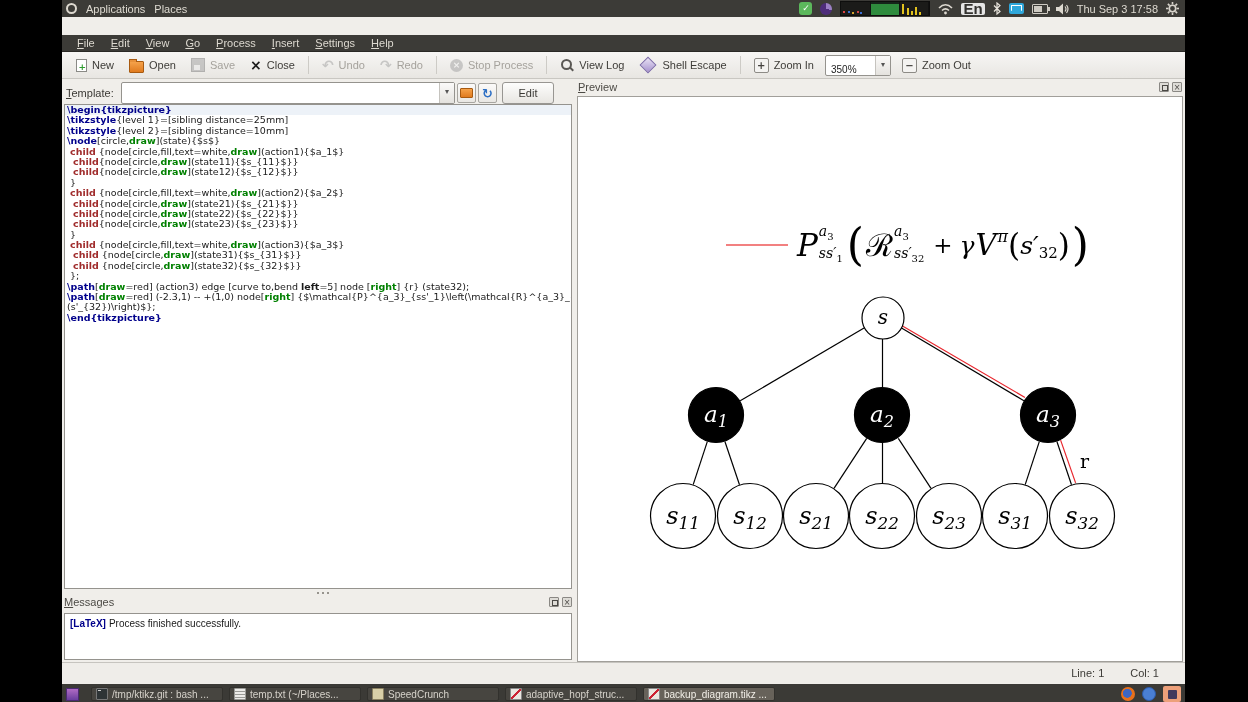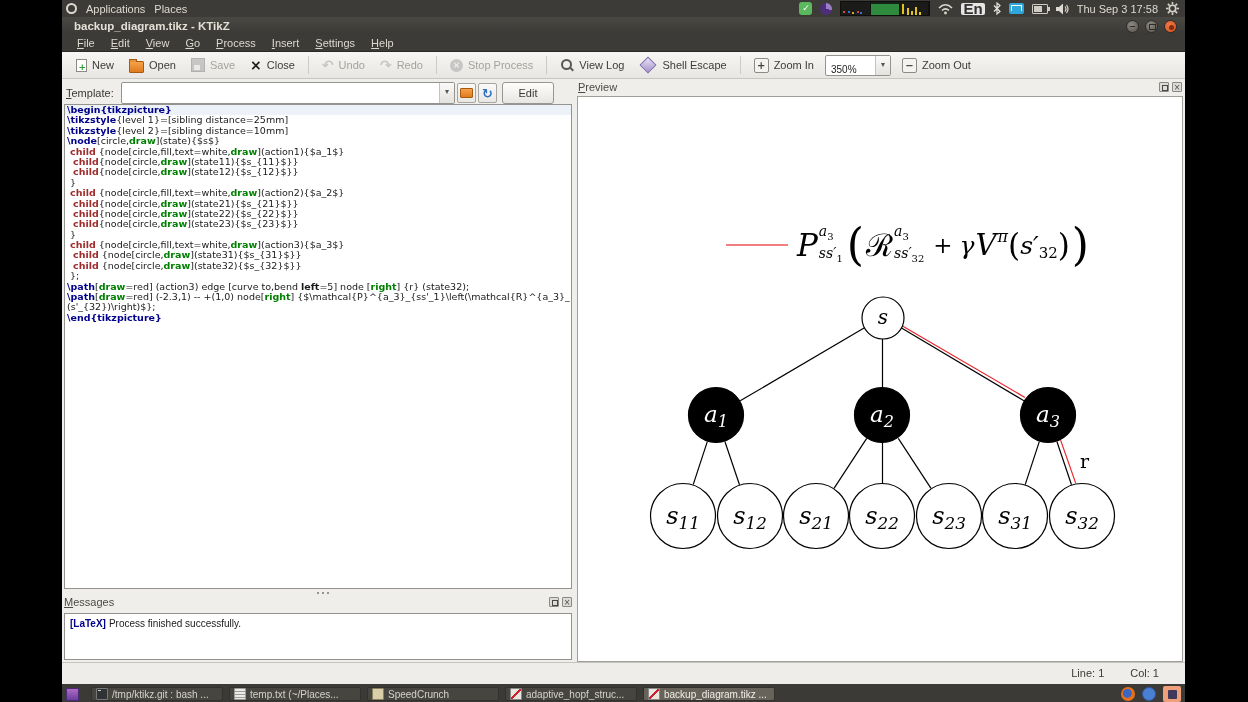--- a/index.html
+++ b/index.html
@@ -220,28 +220,20 @@
             <line x1="10.6" y1="6.5" x2="13" y2="6.5"></line>
             <line x1="1.9" y1="1.9" x2="3.6" y2="3.6"></line>
             <line x1="9.4" y1="9.4" x2="11.1" y2="11.1"></line>
             <line x1="1.9" y1="11.1" x2="3.6" y2="9.4"></line>
             <line x1="9.4" y1="3.6" x2="11.1" y2="1.9"></line>
           </g>
         </svg>
     </div>
   </div>
 
-  <div class="titlebar">
-    <span class="win-title">backup_diagram.tikz - KTikZ</span>
-    <div class="win-btns">
-      <span class="wb"></span>
-      <span class="wb max"></span>
-      <span class="wb close"></span>
-    </div>
-  </div>
 
   <div class="menubar" id="menubar">
       <div class="menu-item">File</div>
       <div class="menu-item">Edit</div>
       <div class="menu-item">View</div>
       <div class="menu-item">Go</div>
       <div class="menu-item">Process</div>
       <div class="menu-item">Insert</div>
       <div class="menu-item">Settings</div>
       <div class="menu-item">Help</div>

